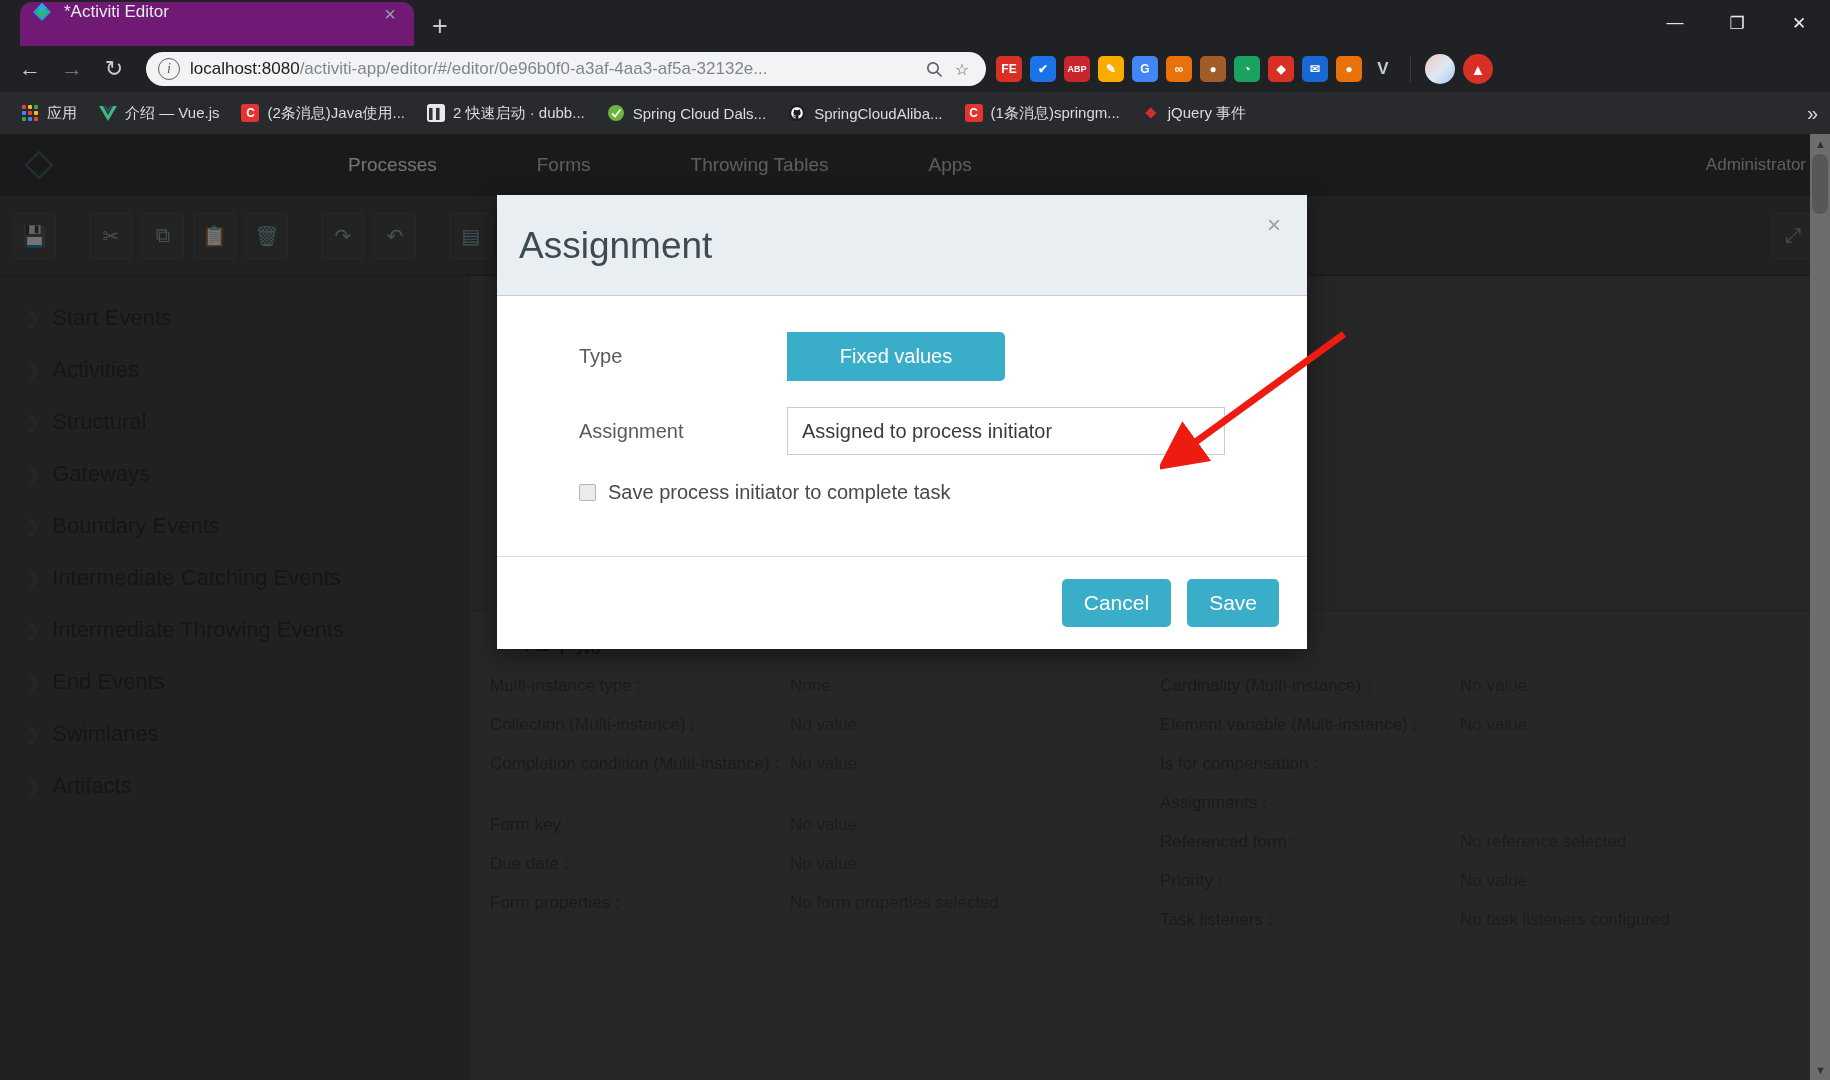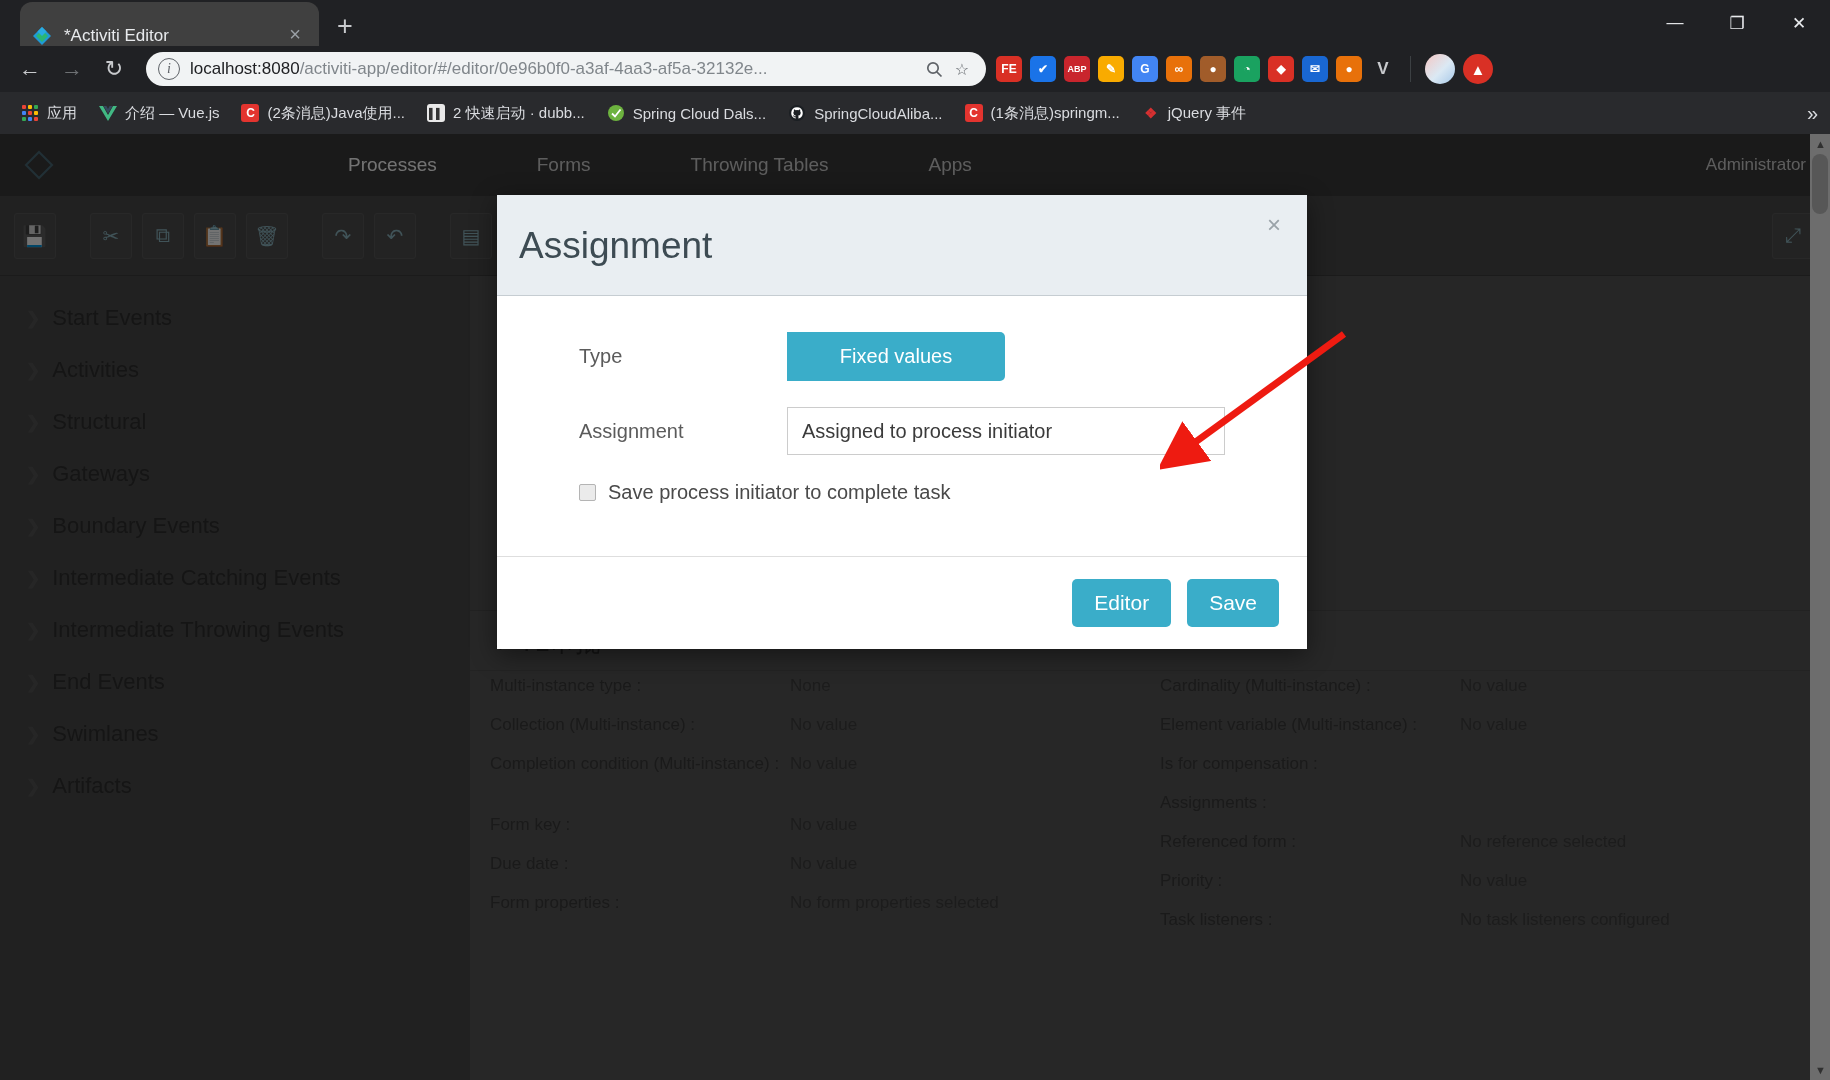--- a/index.html
+++ b/index.html
@@ -11,23 +11,23 @@
   }
 
   
   .browser { width: 1830px; height: 1080px; position: relative; background: #202124; }
 
   .titlebar {
     height: 46px; background: #202124;
     display: flex; align-items: flex-end; position: relative;
   }
   .tab {
-    margin-left: 20px; height: 44px; width: 299px;
-    background: #404040; border-radius: 12px 12px 0 0;
-    display: flex; align-items: flex-end; padding: 0 12px;
+    margin-left: 20px; height: 44px; width: 394px;
+    background: #701a75; border-radius: 12px 12px 0 0;
+    display: flex; align-items: flex-start; padding: 0 12px;
     position: relative;
   }
   .tab-favicon {
     width: 20px; height: 20px; margin-right: 12px; flex: 0 0 20px;
     display: flex; align-items: center; justify-content: center;
   }
   .tab-title {
     color: #e8eaed; font-size: 17px; white-space: nowrap;
     overflow: hidden; text-overflow: ellipsis; flex: 1;
   }
@@ -567,21 +567,21 @@
         <input class="text-input" type="text" value="Assigned to process initiator" style="">
       </div>
 
       <div class="chk-row">
         <span class="chk-box"></span>
         <span class="chk-label">Save process initiator to complete task</span>
       </div>
     </div>
 
     <div class="modal-footer">
-      <button class="btn btn-cancel">Editor</button>
+      <button class="btn btn-cancel">Cancel</button>
       <button class="btn btn-save">Save</button>
     </div>
   </div>
 
   <svg class="arrow-svg" width="200" height="160" viewBox="0 0 200 160">
     <defs>
       <marker id="ahead" markerWidth="7" markerHeight="7" refX="1.2" refY="3.5" orient="auto">
         <polygon points="0,0 7,3.5 0,7" fill="#ee1b11"></polygon>
       </marker>
     </defs>

